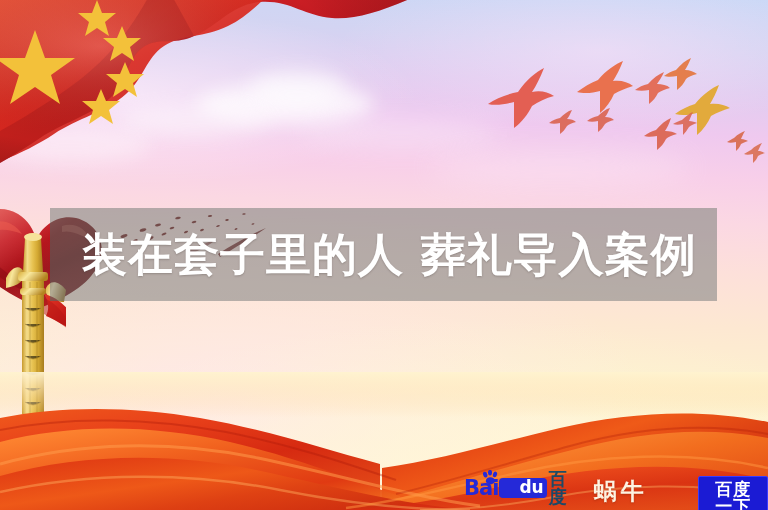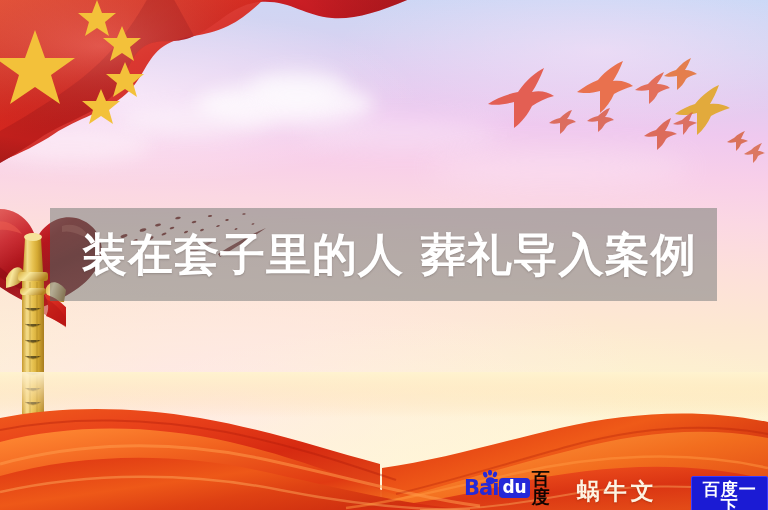--- a/index.html
+++ b/index.html
@@ -93,26 +93,26 @@
     height:30px;display:flex;align-items:flex-start;gap:16px;
   }
   .baidu-logo{
     display:flex;align-items:center;height:24px;
     font-family:"DejaVu Sans","Liberation Sans",sans-serif;
     font-weight:700;font-size:21px;line-height:1;
   }
   .baidu-bai{color:#2529d8;letter-spacing:-1px;}
   .baidu-du{
     background:#2529d8;color:#ffffff;
-    border-radius:4px;padding:1px 3px 2px 3px;
+    border-radius:4px;padding:1px 3px 2px 20px;
     margin-left:1px;font-size:17px;
   }
   .paw{position:absolute;left:18px;top:-6px;width:18px;height:15px;}
   .baidu-cn{
-    color:#000000;font-size:18px;font-weight:700;margin-left:2px;
+    color:#0c4a6e;font-size:18px;font-weight:700;margin-left:2px;
     font-family:"DejaVu Sans","Liberation Sans",sans-serif;
     opacity:.92;
   }
   .brand-cn{
     color:#fdf3e2;font-size:23px;font-weight:700;margin-left:11px;
     letter-spacing:4px;
     font-family:"DejaVu Serif","Liberation Serif",serif;
     text-shadow:0 1px 2px rgba(150,40,10,.55);
   }
   .search-btn{

